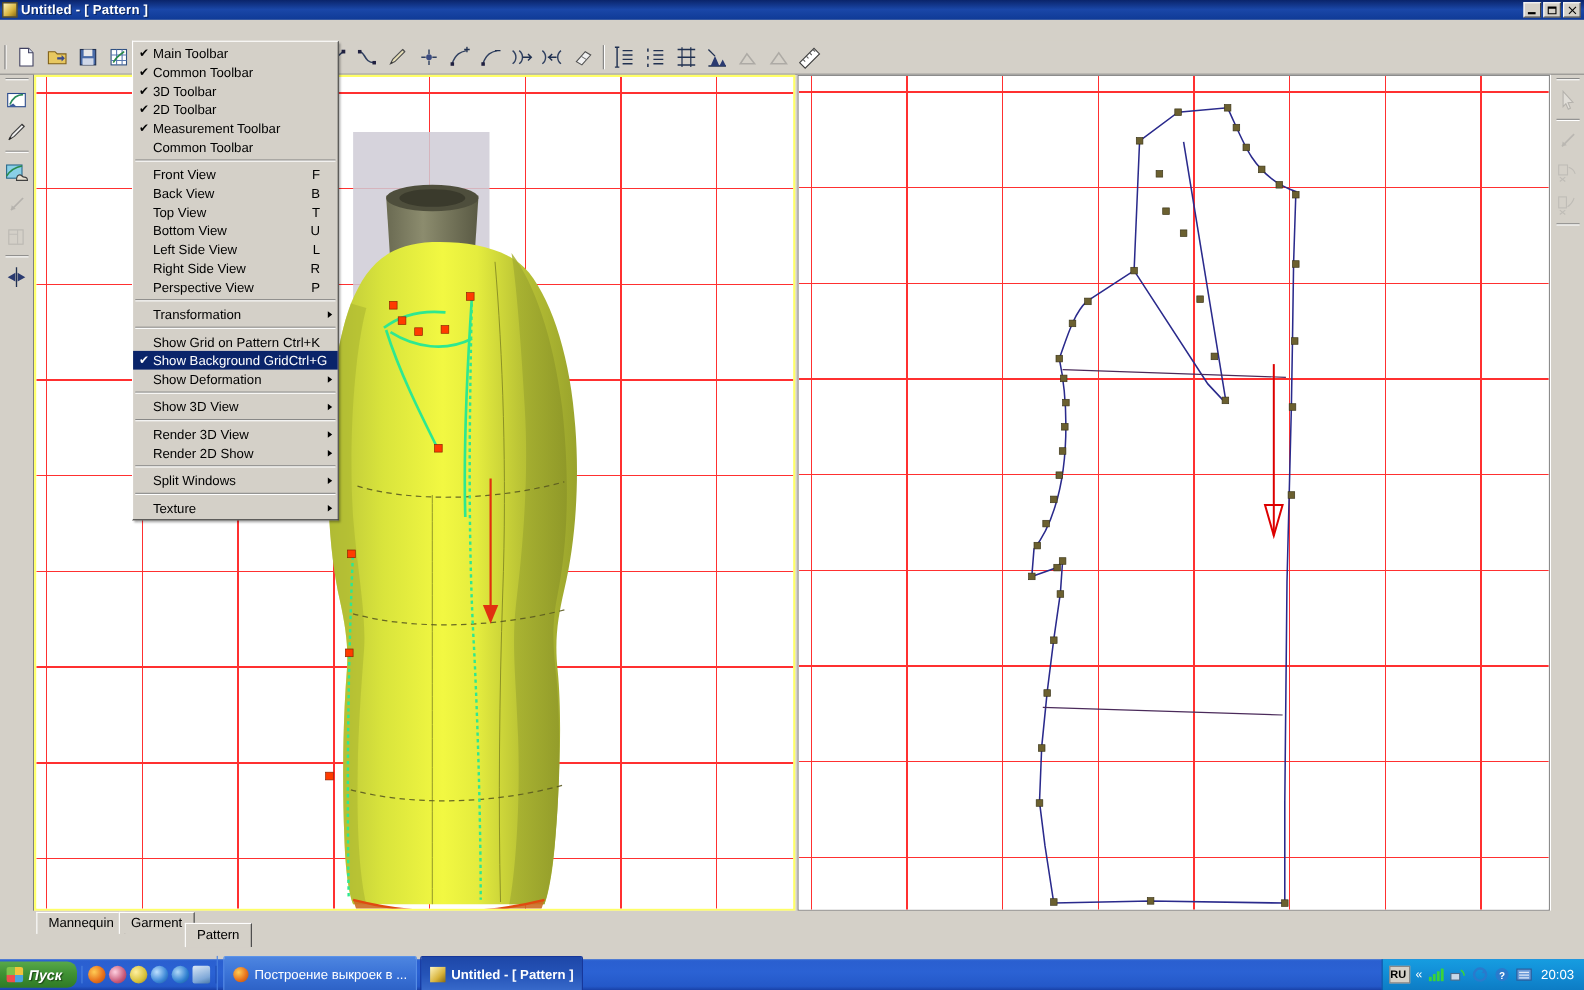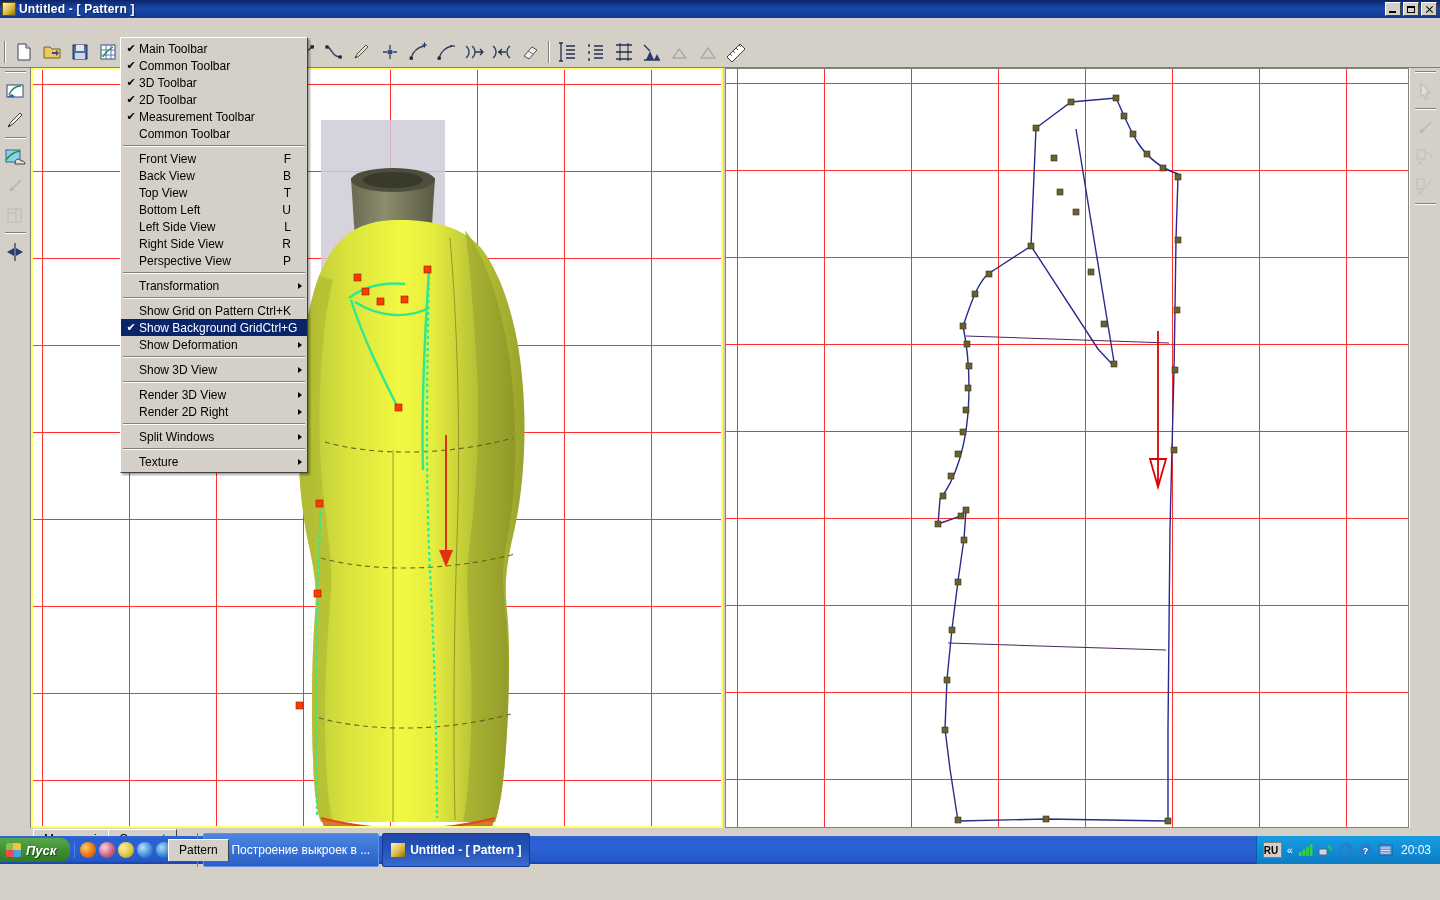--- a/index.html
+++ b/index.html
@@ -144,21 +144,21 @@
   }
   .status-text { padding-left: 3px; font-size: 12px; flex: 1 1 auto; }
   .status-cell {
     width: 70px; height: 16px; margin-right: 4px; padding-left: 4px;
     font-size: 11px; line-height: 15px;
     border: 1px solid #808080; border-right-color: #fff; border-bottom-color: #fff;
   }
 
   
   .taskbar {
-    position: absolute; top: 836px; left: 0; width: 1440px; height: 28px;
+    position: absolute; top: 872px; left: 0; width: 1440px; height: 28px;
     background: linear-gradient(180deg,#3168d5 0%,#2a5fd0 8%,#2b62d4 42%,#2458c8 88%,#1941a8 100%);
     display: flex; align-items: center;
   }
   .start {
     height: 24px; margin: 2px 4px 2px 0; padding: 0 14px 0 6px;
     background: linear-gradient(180deg,#58a84a 0%,#3f9133 48%,#2f7a26 100%);
     border-top-right-radius: 9px; border-bottom-right-radius: 9px;
     color: #fff; font-weight: bold; font-size: 13px; font-style: italic;
     display: flex; align-items: center; gap: 5px;
     text-shadow: 1px 1px 1px rgba(0,0,0,.5);
@@ -764,21 +764,21 @@
       <span class="dd-label">Back View</span>
       <span class="dd-accel">B</span>
     </div>
     <div class="dd-row">
       <span class="dd-check"></span>
       <span class="dd-label">Top View</span>
       <span class="dd-accel">T</span>
     </div>
     <div class="dd-row">
       <span class="dd-check"></span>
-      <span class="dd-label">Bottom Left</span>
+      <span class="dd-label">Bottom View</span>
       <span class="dd-accel">U</span>
     </div>
     <div class="dd-row">
       <span class="dd-check"></span>
       <span class="dd-label">Left Side View</span>
       <span class="dd-accel">L</span>
     </div>
     <div class="dd-row">
       <span class="dd-check"></span>
       <span class="dd-label">Right Side View</span>
@@ -826,21 +826,21 @@
 
     <div class="dd-sep"></div>
 
     <div class="dd-row">
       <span class="dd-check"></span>
       <span class="dd-label">Render 3D View</span>
       <span class="dd-arrow"></span>
     </div>
     <div class="dd-row">
       <span class="dd-check"></span>
-      <span class="dd-label">Render 2D Right</span>
+      <span class="dd-label">Render 2D Show</span>
       <span class="dd-arrow"></span>
     </div>
 
     <div class="dd-sep"></div>
 
     <div class="dd-row">
       <span class="dd-check"></span>
       <span class="dd-label">Split Windows</span>
       <span class="dd-arrow"></span>
     </div>

